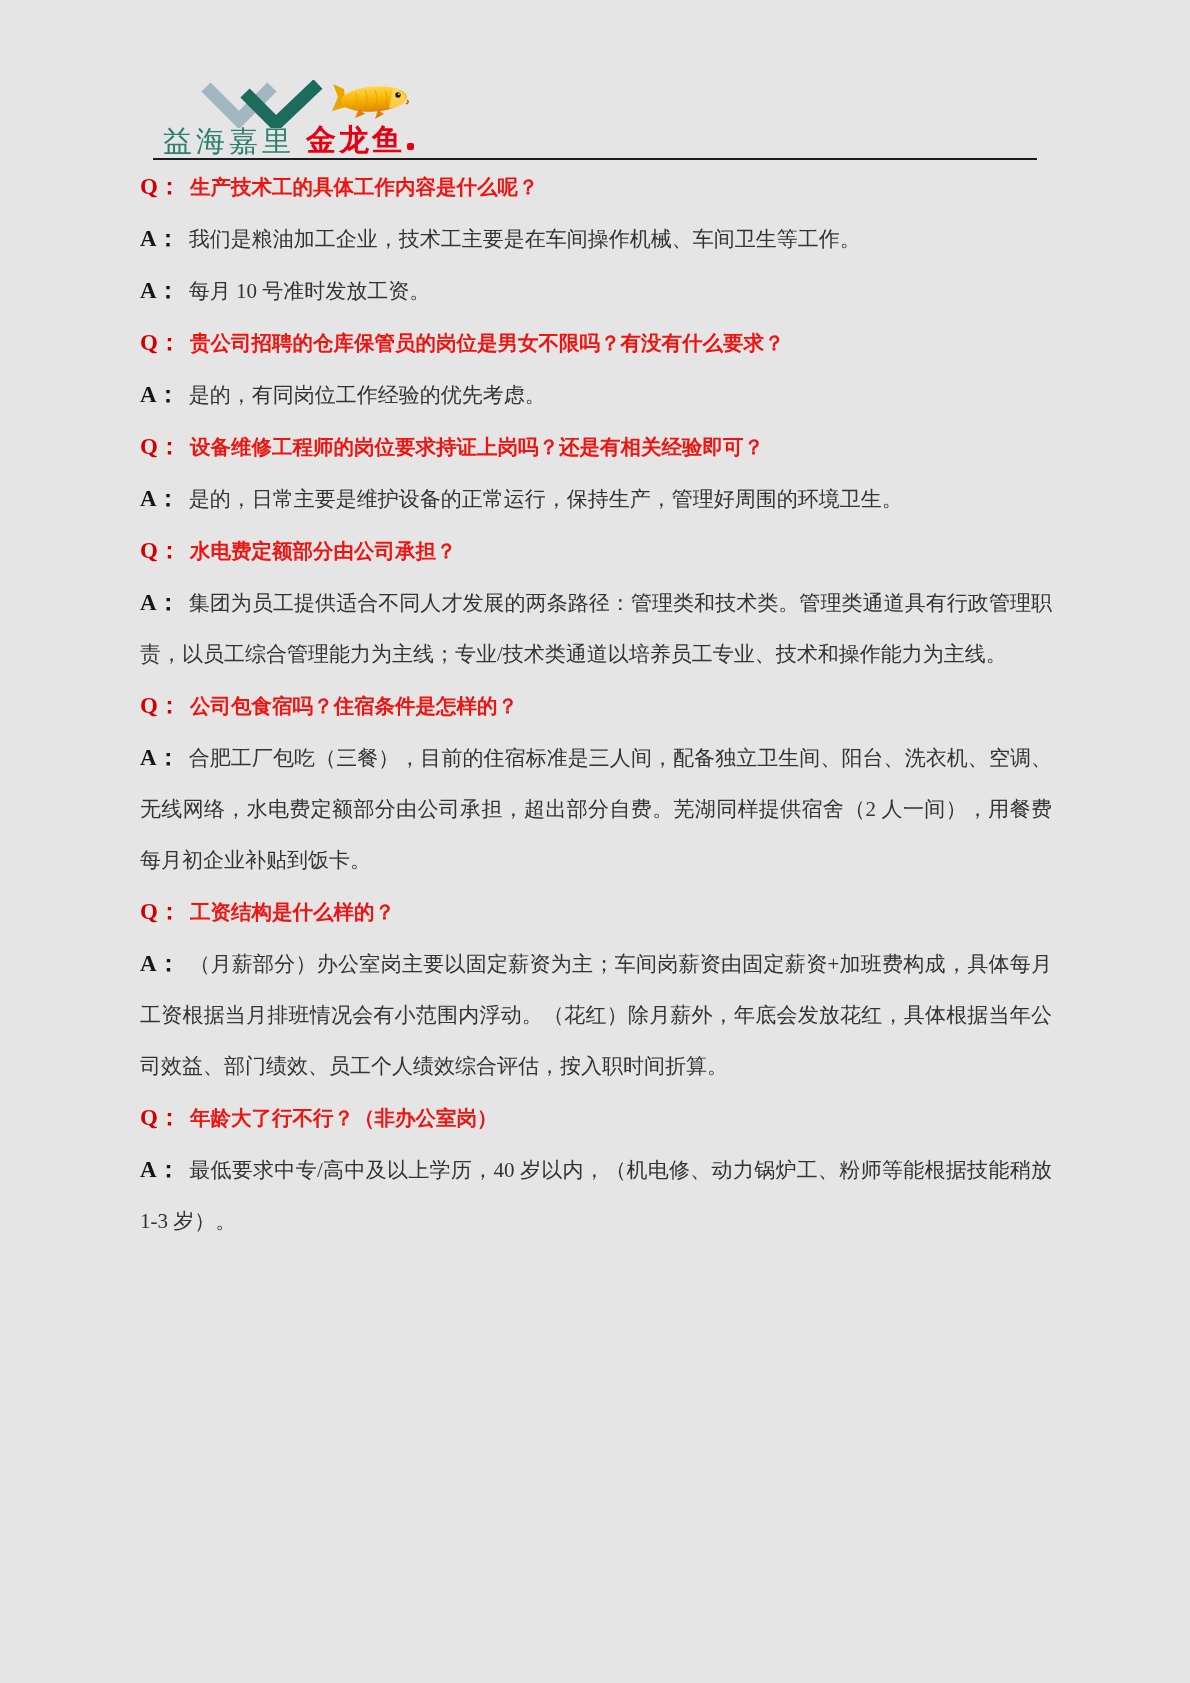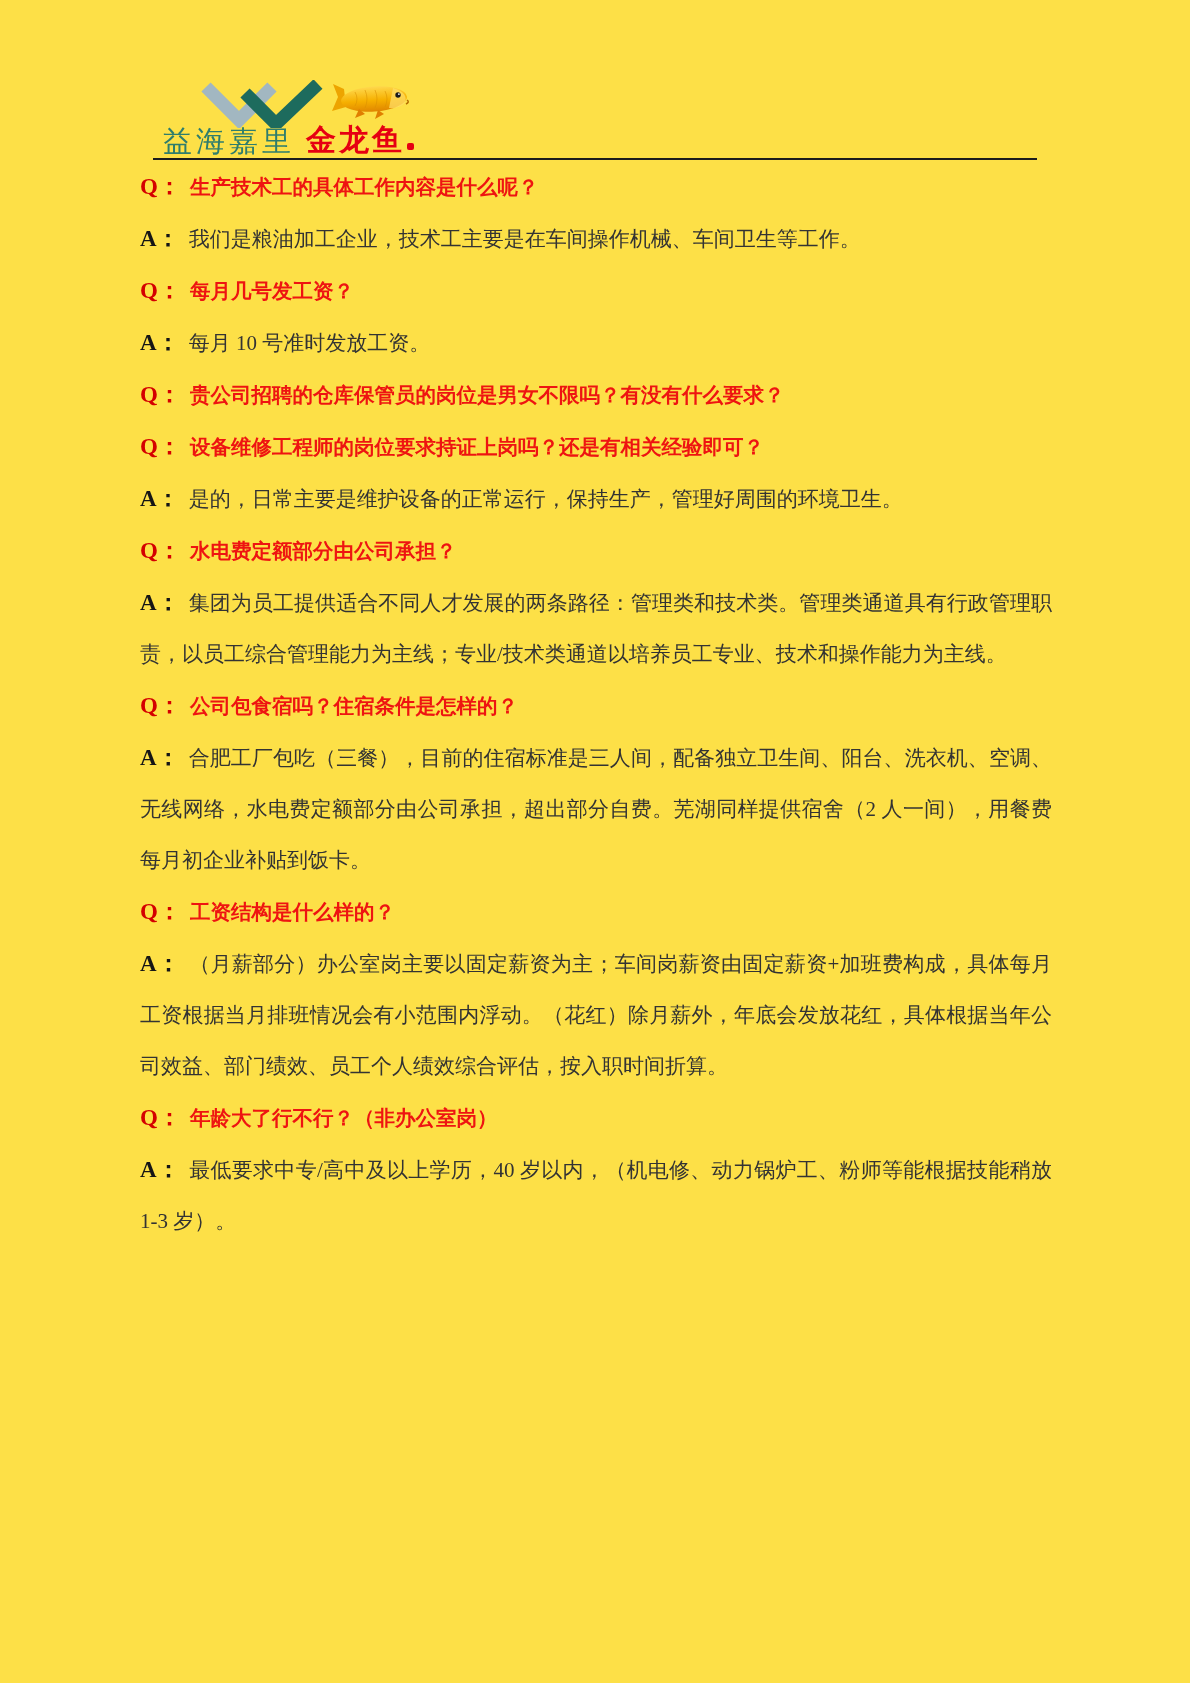--- a/index.html
+++ b/index.html
@@ -1,20 +1,20 @@
 <!DOCTYPE html>
 <html lang="zh" style="--q-label: #d40000; --question: #ee1411; --answer: #333333; --yihai-teal: #2f7d6d; --arowana-red: #e60012; --w-light: #a2b7c1; --w-dark: #1d6b5d;"><head>
 <meta charset="utf-8">
 <style>
   html,body { margin:0; padding:0; background:#888; }
   .page {
     position:relative;
     width:1190px; height:1683px;
     margin:0 auto;
-    background:#fde047;
+    background:#e5e5e5;
     font-family:"Liberation Serif", serif;
     overflow:hidden;
   }
 
   
   .header {
     position:absolute; left:153px; top:70px;
     width:884px; height:88px;
     border-bottom:2px solid #1c1c1c;
   }
@@ -109,23 +109,23 @@
       <div class="arowana-text">
         <span>金龙鱼</span><span class="tm-dot"></span>
       </div>
     </div>
 
   </div>
 
   <div class="content">
       <p class="q-line"><span class="lbl q-lbl">Q：</span><span class="q-text">生产技术工的具体工作内容是什么呢？</span></p>
       <p class="a-line"><span class="lbl a-lbl">A：</span><span class="a-text">我们是粮油加工企业，技术工主要是在车间操作机械、车间卫生等工作。</span></p>
-      <p class="q-line"><span class="lbl q-lbl">Q：</span><span class="q-text">每月几号发工资？</span></p>
       <p class="a-line"><span class="lbl a-lbl">A：</span><span class="a-text">每月 10 号准时发放工资。</span></p>
       <p class="q-line"><span class="lbl q-lbl">Q：</span><span class="q-text">贵公司招聘的仓库保管员的岗位是男女不限吗？有没有什么要求？</span></p>
+      <p class="a-line"><span class="lbl a-lbl">A：</span><span class="a-text">是的，有同岗位工作经验的优先考虑。</span></p>
       <p class="q-line"><span class="lbl q-lbl">Q：</span><span class="q-text">设备维修工程师的岗位要求持证上岗吗？还是有相关经验即可？</span></p>
       <p class="a-line"><span class="lbl a-lbl">A：</span><span class="a-text">是的，日常主要是维护设备的正常运行，保持生产，管理好周围的环境卫生。</span></p>
       <p class="q-line"><span class="lbl q-lbl">Q：</span><span class="q-text">水电费定额部分由公司承担？</span></p>
       <p class="a-line"><span class="lbl a-lbl">A：</span><span class="a-text">集团为员工提供适合不同人才发展的两条路径：管理类和技术类。管理类通道具有行政管理职责，以员工综合管理能力为主线；专业/技术类通道以培养员工专业、技术和操作能力为主线。</span></p>
       <p class="q-line"><span class="lbl q-lbl">Q：</span><span class="q-text">公司包食宿吗？住宿条件是怎样的？</span></p>
       <p class="a-line"><span class="lbl a-lbl">A：</span><span class="a-text">合肥工厂包吃（三餐），目前的住宿标准是三人间，配备独立卫生间、阳台、洗衣机、空调、无线网络，水电费定额部分由公司承担，超出部分自费。芜湖同样提供宿舍（2 人一间），用餐费每月初企业补贴到饭卡。</span></p>
       <p class="q-line"><span class="lbl q-lbl">Q：</span><span class="q-text">工资结构是什么样的？</span></p>
       <p class="a-line"><span class="lbl a-lbl">A：</span><span class="a-text">（月薪部分）办公室岗主要以固定薪资为主；车间岗薪资由固定薪资+加班费构成，具体每月工资根据当月排班情况会有小范围内浮动。（花红）除月薪外，年底会发放花红，具体根据当年公司效益、部门绩效、员工个人绩效综合评估，按入职时间折算。</span></p>
       <p class="q-line"><span class="lbl q-lbl">Q：</span><span class="q-text">年龄大了行不行？（非办公室岗）</span></p>
       <p class="a-line"><span class="lbl a-lbl">A：</span><span class="a-text">最低要求中专/高中及以上学历，40 岁以内，（机电修、动力锅炉工、粉师等能根据技能稍放 1-3 岁）。</span></p>

